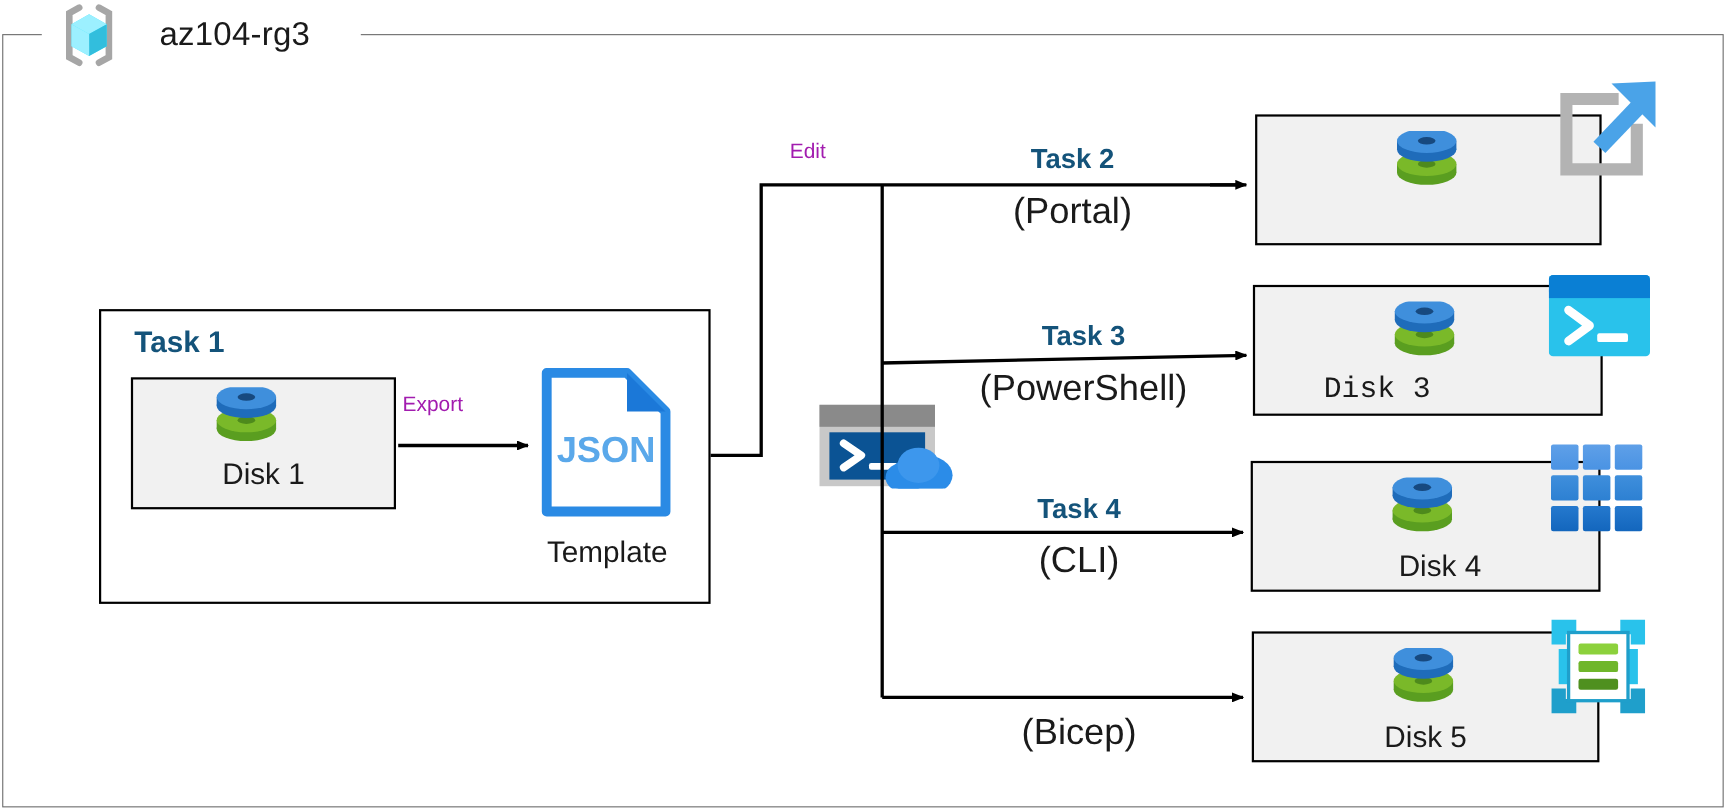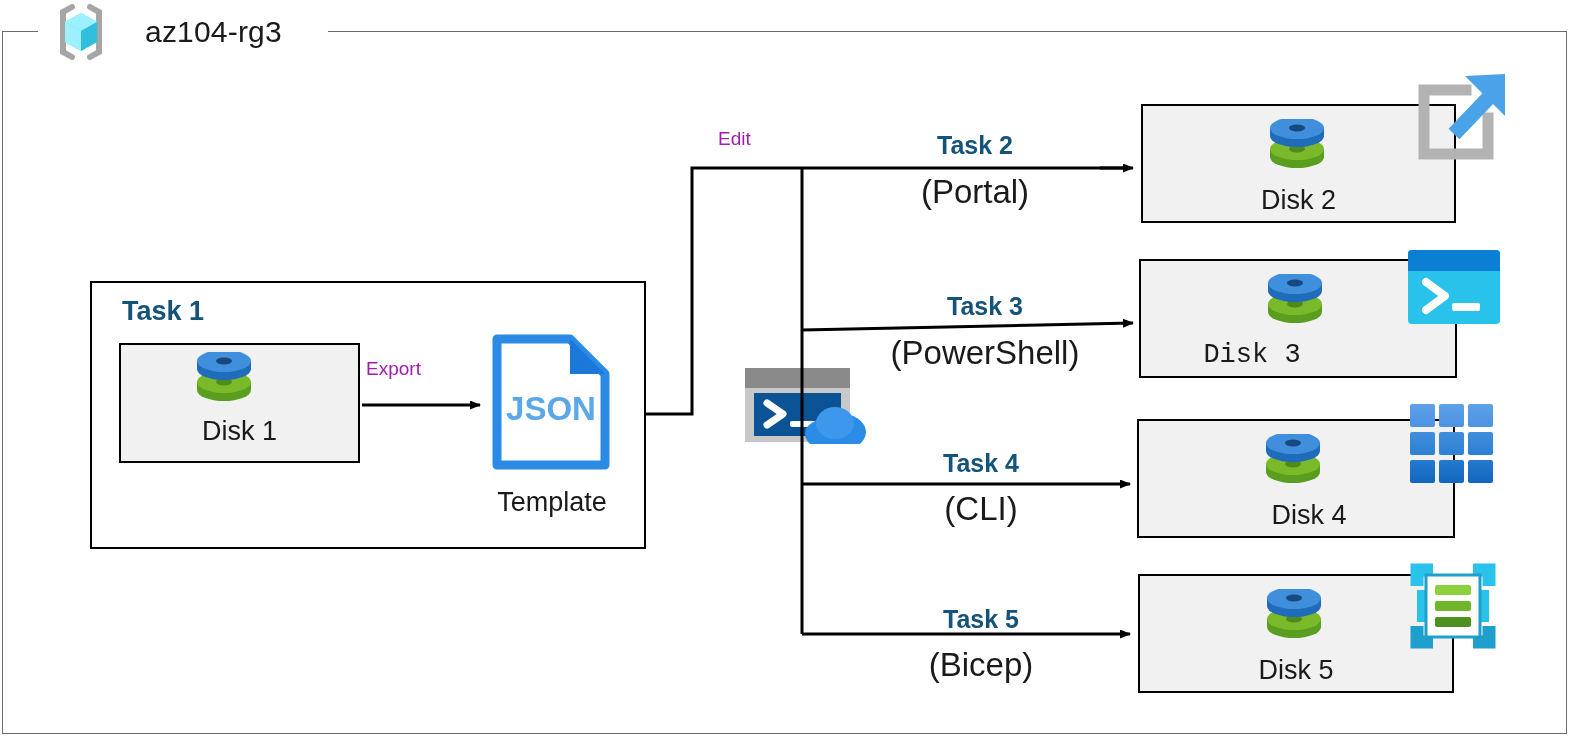--- a/index.html
+++ b/index.html
@@ -209,21 +209,20 @@
       <ellipse cx="32" cy="38" rx="27" ry="11" fill="#5a9e20"></ellipse>
       <rect x="5" y="30" width="54" height="8" fill="#5a9e20"></rect>
       <ellipse cx="32" cy="30" rx="27" ry="11" fill="#7ab929"></ellipse>
       <ellipse cx="32" cy="30" rx="8" ry="3.4" fill="#4e8a1c"></ellipse>
       <ellipse cx="32" cy="17" rx="27" ry="11" fill="#1f6cba"></ellipse>
       <rect x="5" y="9" width="54" height="8" fill="#1f6cba"></rect>
       <ellipse cx="32" cy="9" rx="27" ry="11" fill="#3f8fdc"></ellipse>
       <ellipse cx="32" cy="9" rx="8" ry="3.4" fill="#17497f"></ellipse>
     </svg>
   </div>
-  <div class="box-caption" style="left:1141px; top:185px; width:315px;">Disk 2</div>
 
   <div class="icon" style="left:1410px; top:66px; width:100px; height:100px;">
     <svg viewBox="0 0 100 100" width="100" height="100">
       <path d="M56 24 L14 24 L14 88 L78 88 L78 52" fill="none" stroke="#b3b3b3" stroke-width="11" stroke-linecap="square"></path>
       <path d="M44 68 L86 24" fill="none" stroke="#4aa3e8" stroke-width="15"></path>
       <polygon points="95,8 95,50 55,10" fill="#4aa3e8"></polygon>
     </svg>
   </div>
 
   <div class="edge-label-bold" style="left:870px; top:292px; width:230px;">Task 3</div>
@@ -293,21 +292,20 @@
       <rect x="60" y="2" width="25" height="23" rx="2" fill="url(#cliA)"></rect>
       <rect x="2" y="30" width="25" height="23" rx="2" fill="url(#cliB)"></rect>
       <rect x="31" y="30" width="25" height="23" rx="2" fill="url(#cliB)"></rect>
       <rect x="60" y="30" width="25" height="23" rx="2" fill="url(#cliB)"></rect>
       <rect x="2" y="58" width="25" height="23" rx="2" fill="url(#cliC)"></rect>
       <rect x="31" y="58" width="25" height="23" rx="2" fill="url(#cliC)"></rect>
       <rect x="60" y="58" width="25" height="23" rx="2" fill="url(#cliC)"></rect>
     </svg>
   </div>
 
-  <div class="edge-label-bold" style="left:866px; top:605px; width:230px;">Task 5</div>
   <div class="edge-label-sub" style="left:866px; top:646px; width:230px;">(Bicep)</div>
 
   <div class="disk-box" style="left:1138px; top:574px; width:316px; height:119px;"></div>
   <div class="icon" style="left:1262px; top:589px; width:64px; height:60px;">
     <svg viewBox="0 0 64 60" width="64" height="60">
       <ellipse cx="32" cy="38" rx="27" ry="11" fill="#5a9e20"></ellipse>
       <rect x="5" y="30" width="54" height="8" fill="#5a9e20"></rect>
       <ellipse cx="32" cy="30" rx="27" ry="11" fill="#7ab929"></ellipse>
       <ellipse cx="32" cy="30" rx="8" ry="3.4" fill="#4e8a1c"></ellipse>
       <ellipse cx="32" cy="17" rx="27" ry="11" fill="#1f6cba"></ellipse>

